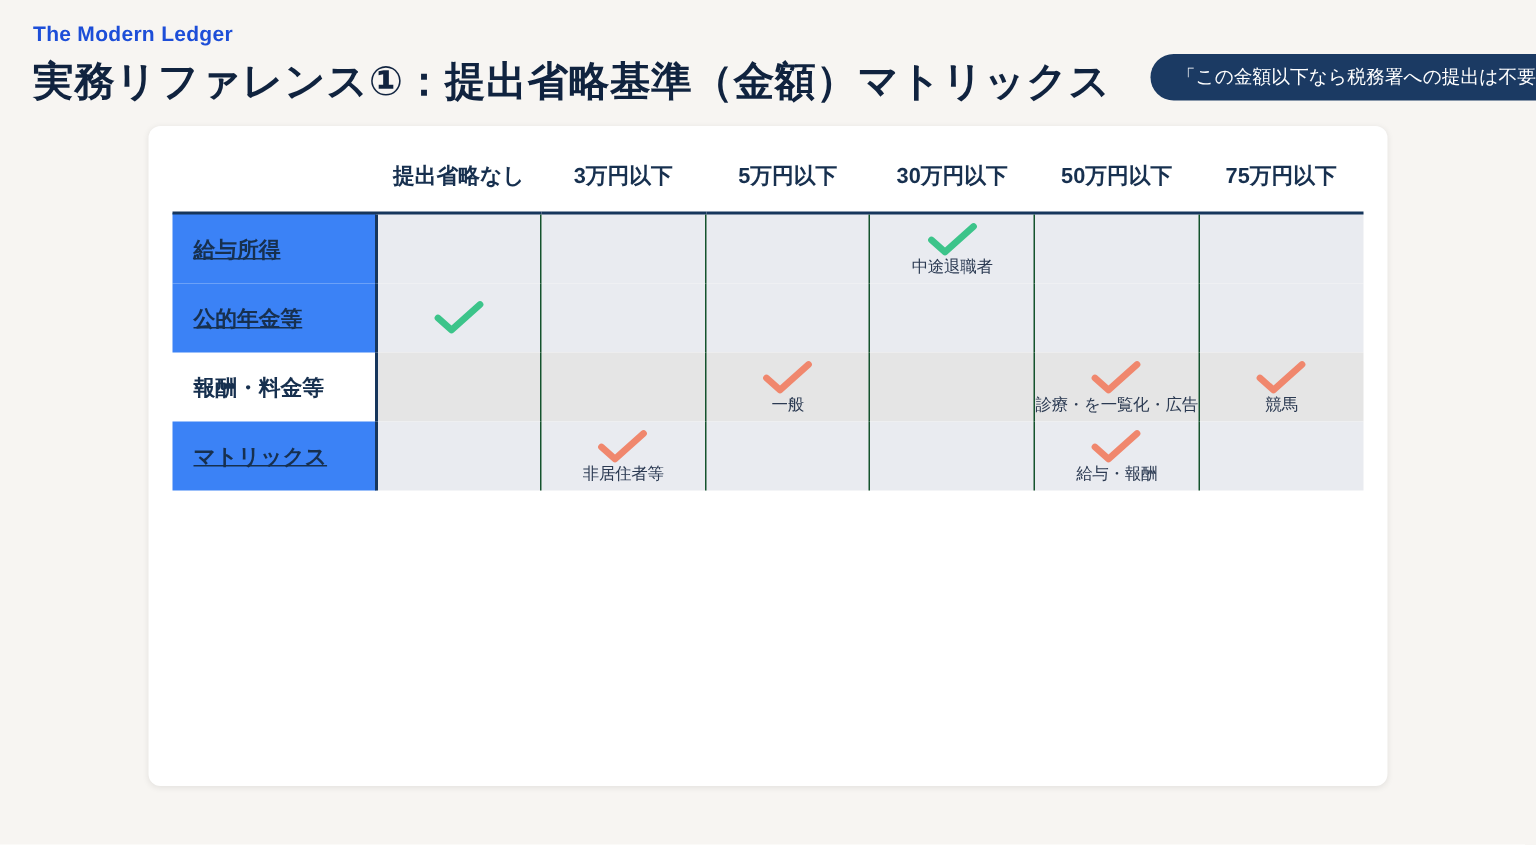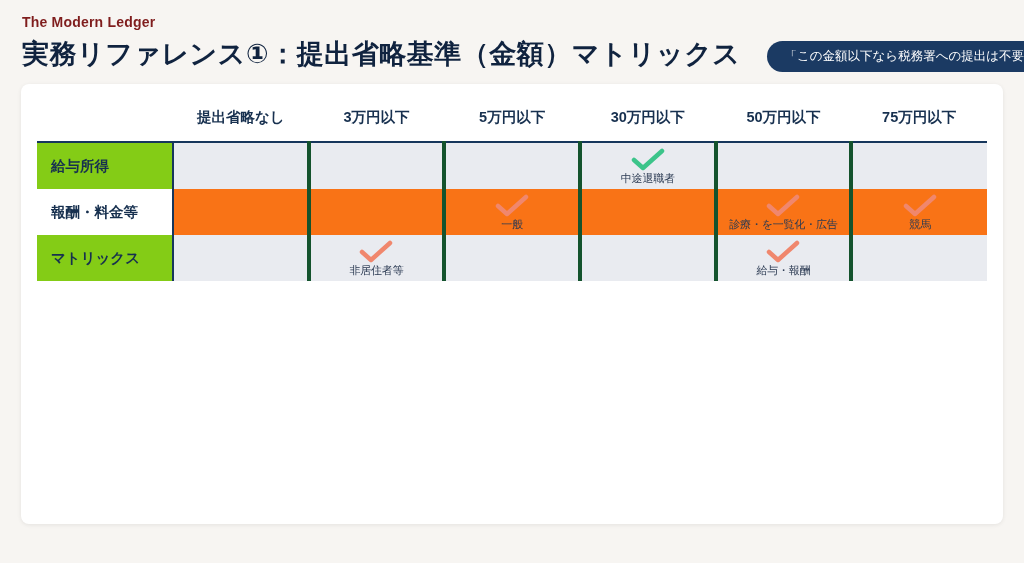--- a/index.html
+++ b/index.html
@@ -17,27 +17,27 @@
   .page {
     position: relative;
     width: 1024px;
     height: 563px;
     box-sizing: border-box;
     padding: 14px 20px 0 20px;
   }
   .brand {
     font-size: 14px;
     font-weight: bold;
-    color: #7f1d1d;
+    color: #1d4ed8;
     letter-spacing: 0.2px;
     margin: 0 0 6px 2px;
   }
   .title-row {
     display: flex;
-    align-items: flex-end;
+    align-items: flex-start;
     gap: 27px;
     margin: 0 0 12px 2px;
   }
   .title {
     font-size: 27px;
     font-weight: bold;
     color: #10233f;
     letter-spacing: 0.5px;
     white-space: nowrap;
   }
@@ -48,21 +48,21 @@
     border-radius: 999px;
     padding: 7px 17px;
     white-space: nowrap;
     font-weight: normal;
   }
   .card {
     background: #ffffff;
     border-radius: 8px;
     box-shadow: 0 1px 4px rgba(0,0,0,0.08);
     margin: 0 auto;
-    width: 982px;
+    width: 826px;
     height: 440px;
     box-sizing: border-box;
     padding: 18px 16px 8px 16px;
     overflow: hidden;
   }
   table.matrix {
     border-collapse: collapse;
     width: 100%;
     table-layout: fixed;
   }
@@ -86,27 +86,27 @@
     padding: 0 12px 0 14px;
     text-align: left;
     white-space: nowrap;
     border-right: 2px solid #16365c;
     height: 46px;
   }
   td.cell {
     height: 46px;
     text-align: center;
     vertical-align: middle;
-    border-right: 4px solid #14532d;
+    border-right: 1px solid #14532d;
     padding: 0;
   }
   td.cell.last { border-right: none; }
   tr.shaded td.cell { background: #e9ebf0; }
-  tr.shaded td.rowlabel { background: #84cc16; }
-  tr.plain td.cell { background: #f97316; }
+  tr.shaded td.rowlabel { background: #3b82f6; text-decoration: underline; }
+  tr.plain td.cell { background: #e5e5e5; }
   .mark {
     display: flex;
     flex-direction: column;
     align-items: center;
     justify-content: center;
     line-height: 1;
     gap: 1px;
   }
   .mark svg { display: block; }
   .mark .note {
@@ -162,20 +162,35 @@
               <div class="mark">
                 <svg width="34" height="24" viewBox="0 0 34 24" aria-hidden="true">
                   <path d="M3 12 L12 20 L31 3" fill="none" stroke="#3cc48a" stroke-width="4.5" stroke-linecap="round" stroke-linejoin="round"></path>
                 </svg>
                 <span class="note">中途退職者</span>
               </div>
             </td>
             <td class="cell"></td>
             <td class="cell last"></td>
           </tr>
+          <tr class="shaded">
+            <td class="rowlabel">公的年金等</td>
+            <td class="cell">
+              <div class="mark nonote">
+                <svg width="34" height="24" viewBox="0 0 34 24" aria-hidden="true">
+                  <path d="M3 12 L12 20 L31 3" fill="none" stroke="#3cc48a" stroke-width="4.5" stroke-linecap="round" stroke-linejoin="round"></path>
+                </svg>
+              </div>
+            </td>
+            <td class="cell"></td>
+            <td class="cell"></td>
+            <td class="cell"></td>
+            <td class="cell"></td>
+            <td class="cell last"></td>
+          </tr>
           <tr class="plain">
             <td class="rowlabel">報酬・料金等</td>
             <td class="cell"></td>
             <td class="cell"></td>
             <td class="cell">
               <div class="mark">
                 <svg width="34" height="24" viewBox="0 0 34 24" aria-hidden="true">
                   <path d="M3 12 L12 20 L31 3" fill="none" stroke="#f0876d" stroke-width="4.5" stroke-linecap="round" stroke-linejoin="round"></path>
                 </svg>
                 <span class="note">一般</span>

